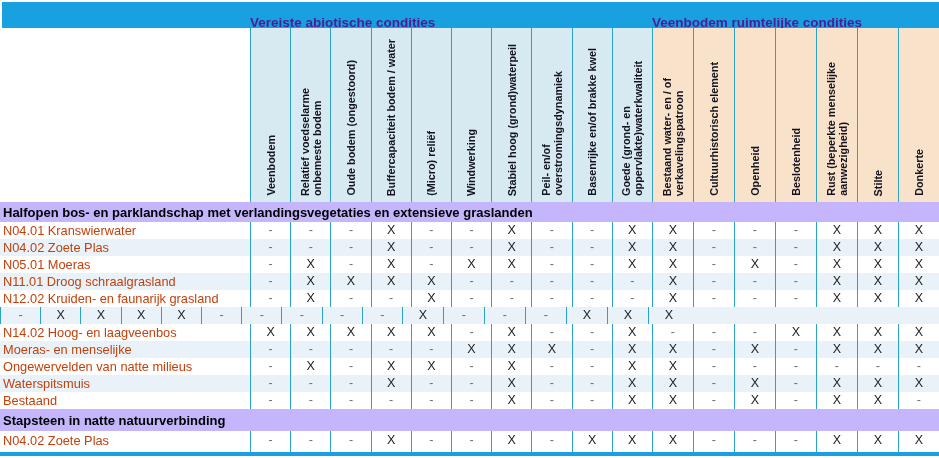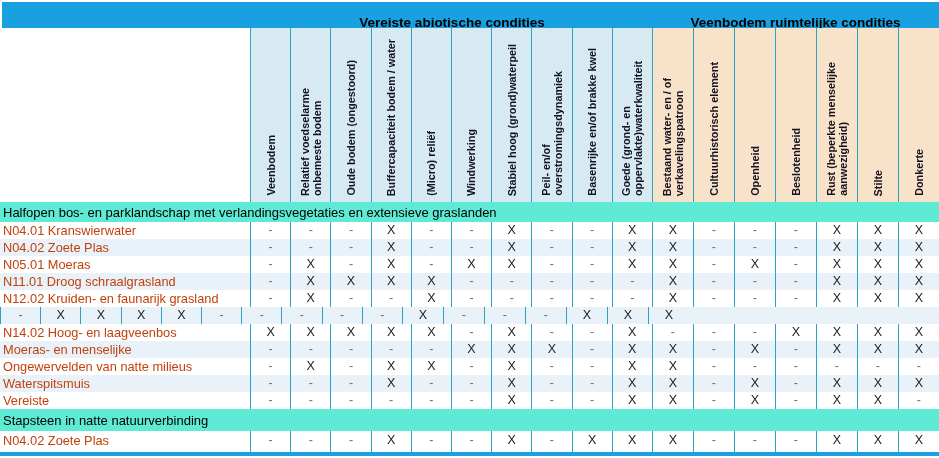--- a/index.html
+++ b/index.html
@@ -2,37 +2,37 @@
 <html><head>
 <meta charset="utf-8">
 <style>
   html,body{margin:0;padding:0;background:#fff;}
   .page{
     position:relative;width:939px;height:458px;background:#ffffff;
     font-family:"Liberation Sans",sans-serif;overflow:hidden;
   }
   
   .band{position:absolute;left:2px;top:2px;width:937px;height:26px;background:#18a0e0;}
-  .band-label{position:absolute;top:8px;height:26px;line-height:26px;color:#000000;
-    font-weight:bold;font-size:13.5px;text-align:center;white-space:nowrap;}
+  .band-label{position:absolute;top:8px;height:26px;line-height:26px;color:#4c1d95;
+    font-weight:bold;font-size:13.5px;white-space:nowrap;}
   .band-abiotic{left:248px;width:404px;}
   .band-spatial{left:650px;width:287px;}
   
   .grid{position:absolute;left:0;top:28px;width:939px;}
   .hrow{display:flex;height:174px;}
   .label-col{width:250px;background:#ffffff;}
   .col{box-sizing:border-box;border-left:1px solid #2aa3c4;display:flex;flex-direction:column;
     justify-content:flex-end;align-items:center;padding-bottom:6px;}
   .col.blue{background:#d7e9f1;width:40.2px;}
   .col.orange{background:#f9e2ca;width:41px;}
   .rot{writing-mode:vertical-rl;transform:rotate(180deg);font-weight:bold;font-size:10.8px;
     line-height:1.12;color:#13131f;white-space:pre-line;text-align:left;}
   
-  .section{height:20px;display:flex;align-items:center;font-weight:normal;font-size:13px;
-    color:#000;padding-left:3px;box-sizing:border-box;background:#5eead4;}
+  .section{height:20px;display:flex;align-items:center;font-weight:bold;font-size:13px;
+    color:#000;padding-left:3px;box-sizing:border-box;background:#c4b5fd;}
   .section.s2{height:22px;}
   .row{display:flex;height:17px;background:#ffffff;}
   .row.alt{background:#e9f2f8;}
   .row.last{height:21px;}
   .rlabel{width:250px;box-sizing:border-box;padding-left:3px;font-size:12.8px;color:#c2410c;
     line-height:17px;white-space:nowrap;overflow:hidden;}
   .row.last .rlabel{line-height:19px;}
   .cell{box-sizing:border-box;border-left:1px solid #2aa3c4;text-align:center;
     font-size:12.5px;line-height:17px;}
   .row.last .cell{line-height:19px;}
@@ -310,21 +310,21 @@
           <div class="cell b x">X</div>
           <div class="cell o x">X</div>
           <div class="cell o dash">-</div>
           <div class="cell o x">X</div>
           <div class="cell o dash">-</div>
           <div class="cell o x">X</div>
           <div class="cell o x">X</div>
           <div class="cell o x">X</div>
         </div>
         <div class="row">
-          <div class="rlabel">Vereiste</div>
+          <div class="rlabel">Bestaand</div>
           <div class="cell b dash">-</div>
           <div class="cell b dash">-</div>
           <div class="cell b dash">-</div>
           <div class="cell b dash">-</div>
           <div class="cell b dash">-</div>
           <div class="cell b dash">-</div>
           <div class="cell b x">X</div>
           <div class="cell b dash">-</div>
           <div class="cell b dash">-</div>
           <div class="cell b x">X</div>

